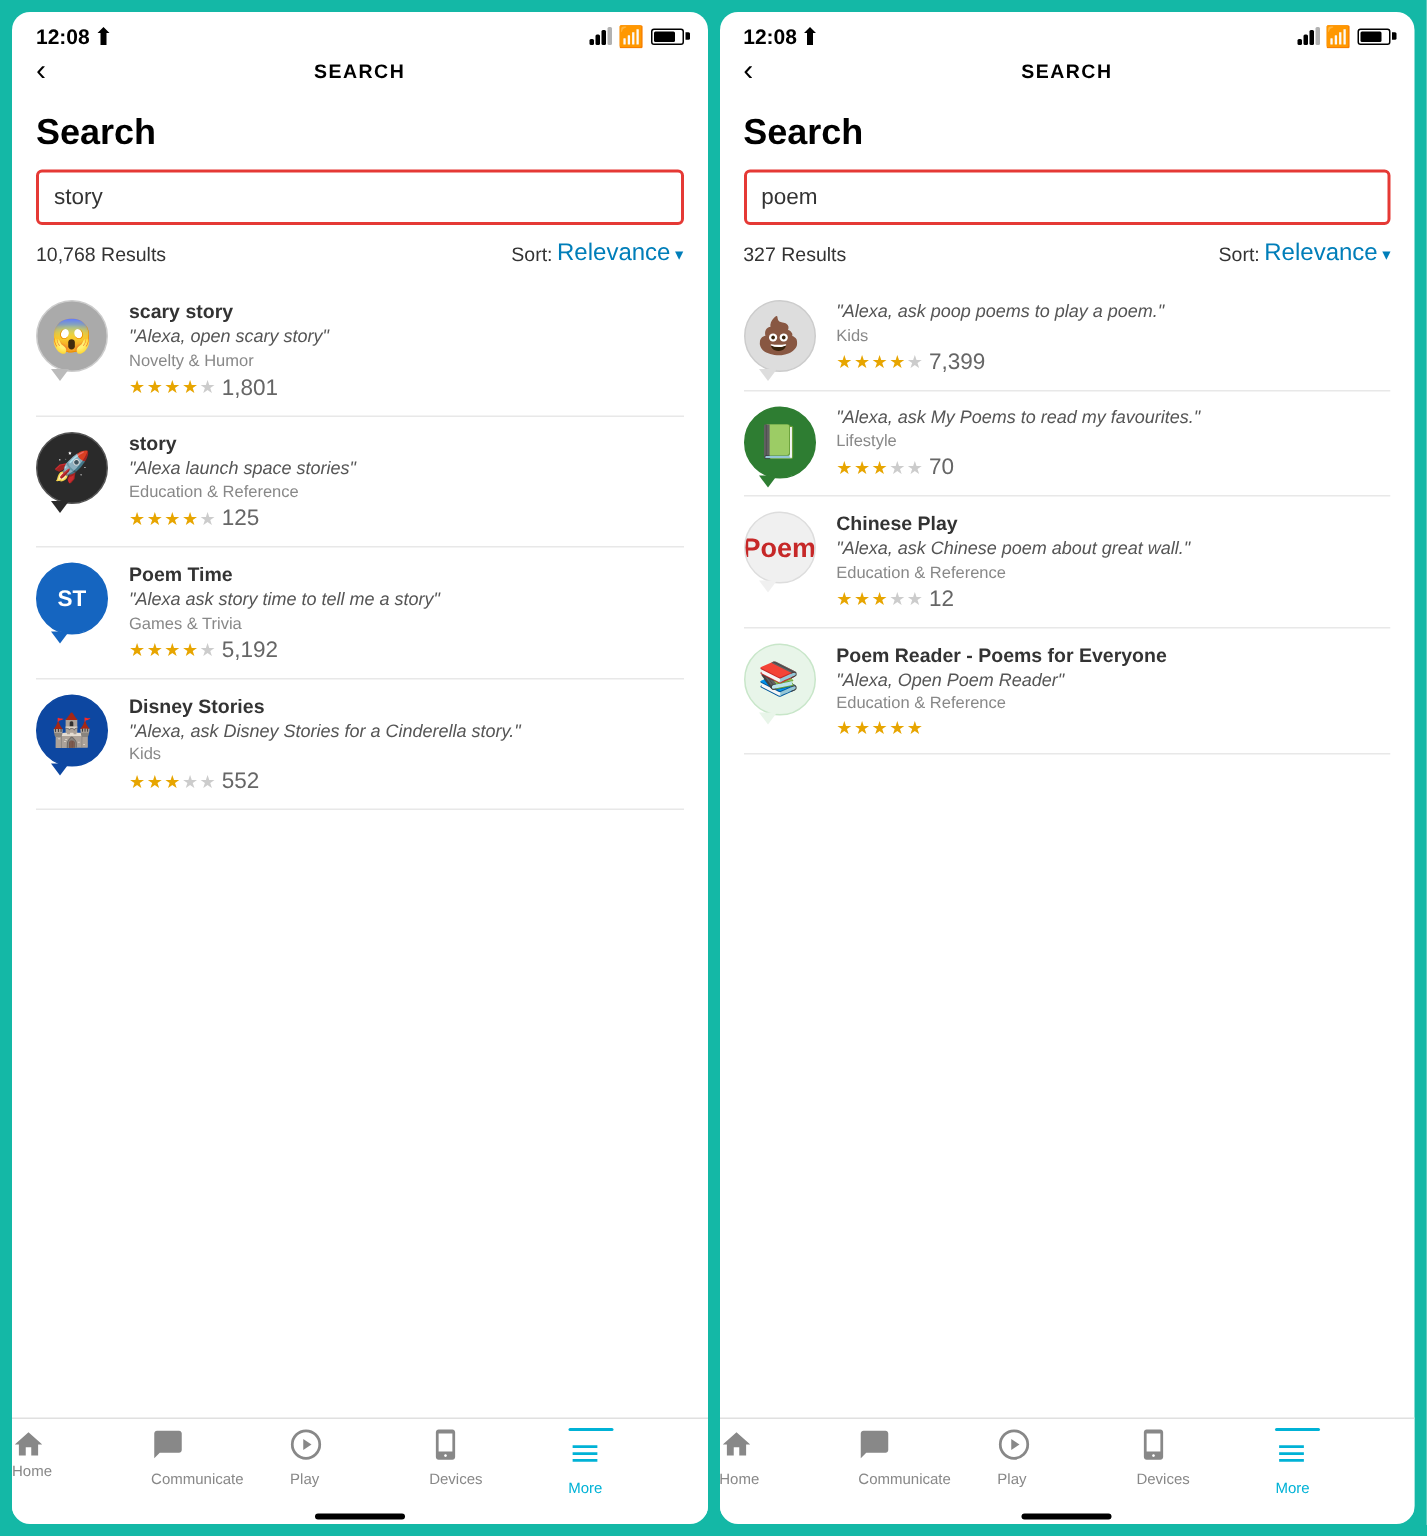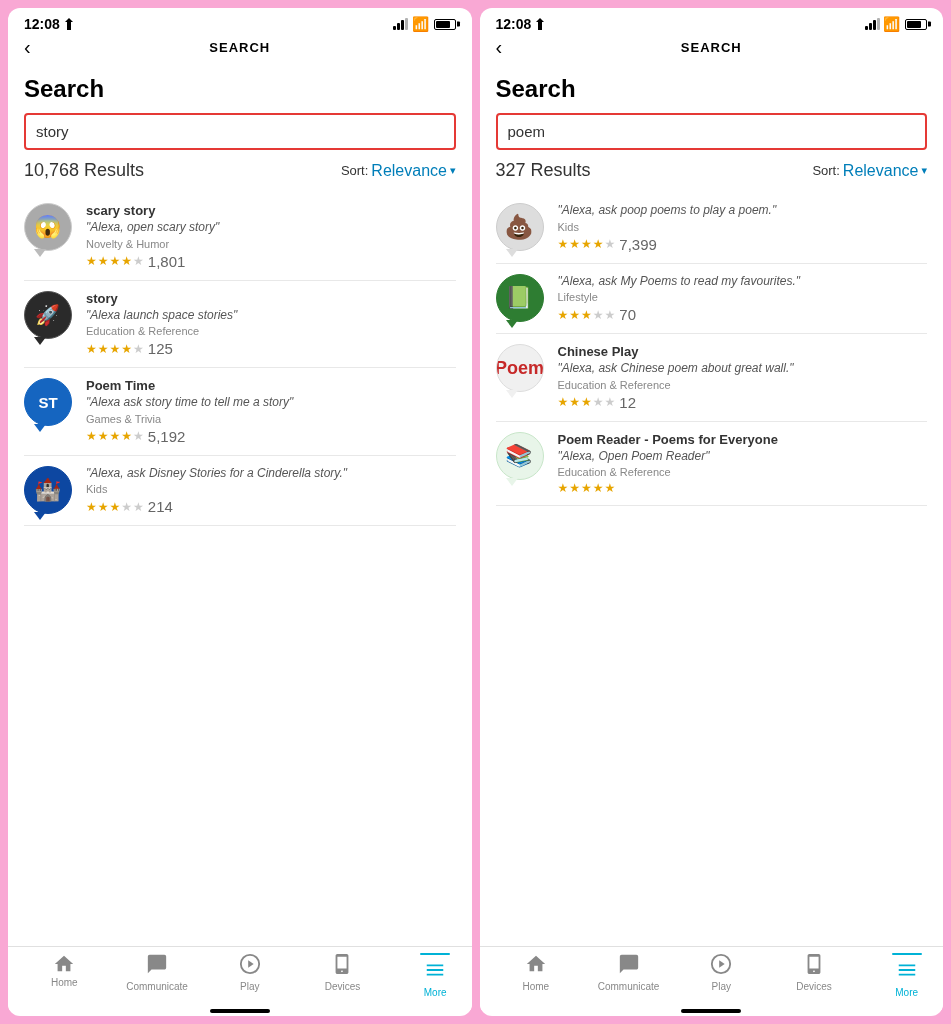--- a/index.html
+++ b/index.html
@@ -9,21 +9,21 @@
       display: flex;
       justify-content: center;
       align-items: center;
       width: 951px;
       min-height: 1024px;
     }
     .screenshot-container {
       display: flex;
       width: 951px;
       height: 1024px;
-      background: #f9a8d4;
+      background: #14b8a6;
       gap: 8px;
       padding: 8px;
     }
     .phone-screen {
       flex: 1;
       background: #fff;
       border-radius: 12px;
       overflow: hidden;
       display: flex;
       flex-direction: column;
@@ -135,21 +135,21 @@
       width: 100%;
     }
     
     .results-header {
       display: flex;
       justify-content: space-between;
       align-items: center;
       margin-bottom: 12px;
     }
     .results-count {
-      font-size: 18px;
+      font-size: 13px;
       color: #333;
       font-weight: 500;
     }
     .sort-link {
       color: #007eb9;
       font-weight: 500;
     }
     
     .skill-list {
       flex: 1;
@@ -212,24 +212,22 @@
     .bottom-nav {
       display: flex;
       border-top: 1px solid #e0e0e0;
       padding: 6px 0 12px;
       background: #fff;
     }
     .nav-item {
       flex: 1;
       display: flex;
       flex-direction: column;
-      align-items: center;
       gap: 2px;
       cursor: pointer;
-      margin-left: 20px;
     }
     .nav-label {
       font-size: 10px;
       color: #888;
     }
     .nav-item.active .nav-icon,
     .nav-item.active .nav-label {
       color: #00b2d6;
     }
     .nav-active-line {
@@ -364,31 +362,32 @@
         </div>
 
         <div class="skill-item">
           <div style="position:relative;width:52px;flex-shrink:0;">
             <div style="width:48px;height:48px;border-radius:50%;background:#0d47a1;display:flex;align-items:center;justify-content:center;font-size:22px;border:1px solid #0d47a1;overflow:hidden;">
               <span style="font-size:22px;">🏰</span>
             </div>
             <div style="position:absolute;bottom:-6px;left:10px;width:0;height:0;border-left:6px solid transparent;border-right:6px solid transparent;border-top:8px solid #0d47a1;"></div>
           </div>
           <div class="skill-details">
+            <div class="skill-name">Disney Stories</div>
             <div class="skill-tagline">"Alexa, ask Disney Stories for a Cinderella story."</div>
             <div class="skill-category">Kids</div>
             <div class="skill-rating">
               <div class="stars">
                 <span class="star">★</span>
                 <span class="star">★</span>
                 <span class="star">★</span>
                 <span class="star empty">★</span>
                 <span class="star empty">★</span>
               </div>
-              <span class="rating-count">214</span>
+              <span class="rating-count">552</span>
             </div>
           </div>
         </div>
 
       </div>
     </div>
 
     <div class="bottom-nav">
       <div class="nav-item">
         <div style="width:22px;height:22px;">

